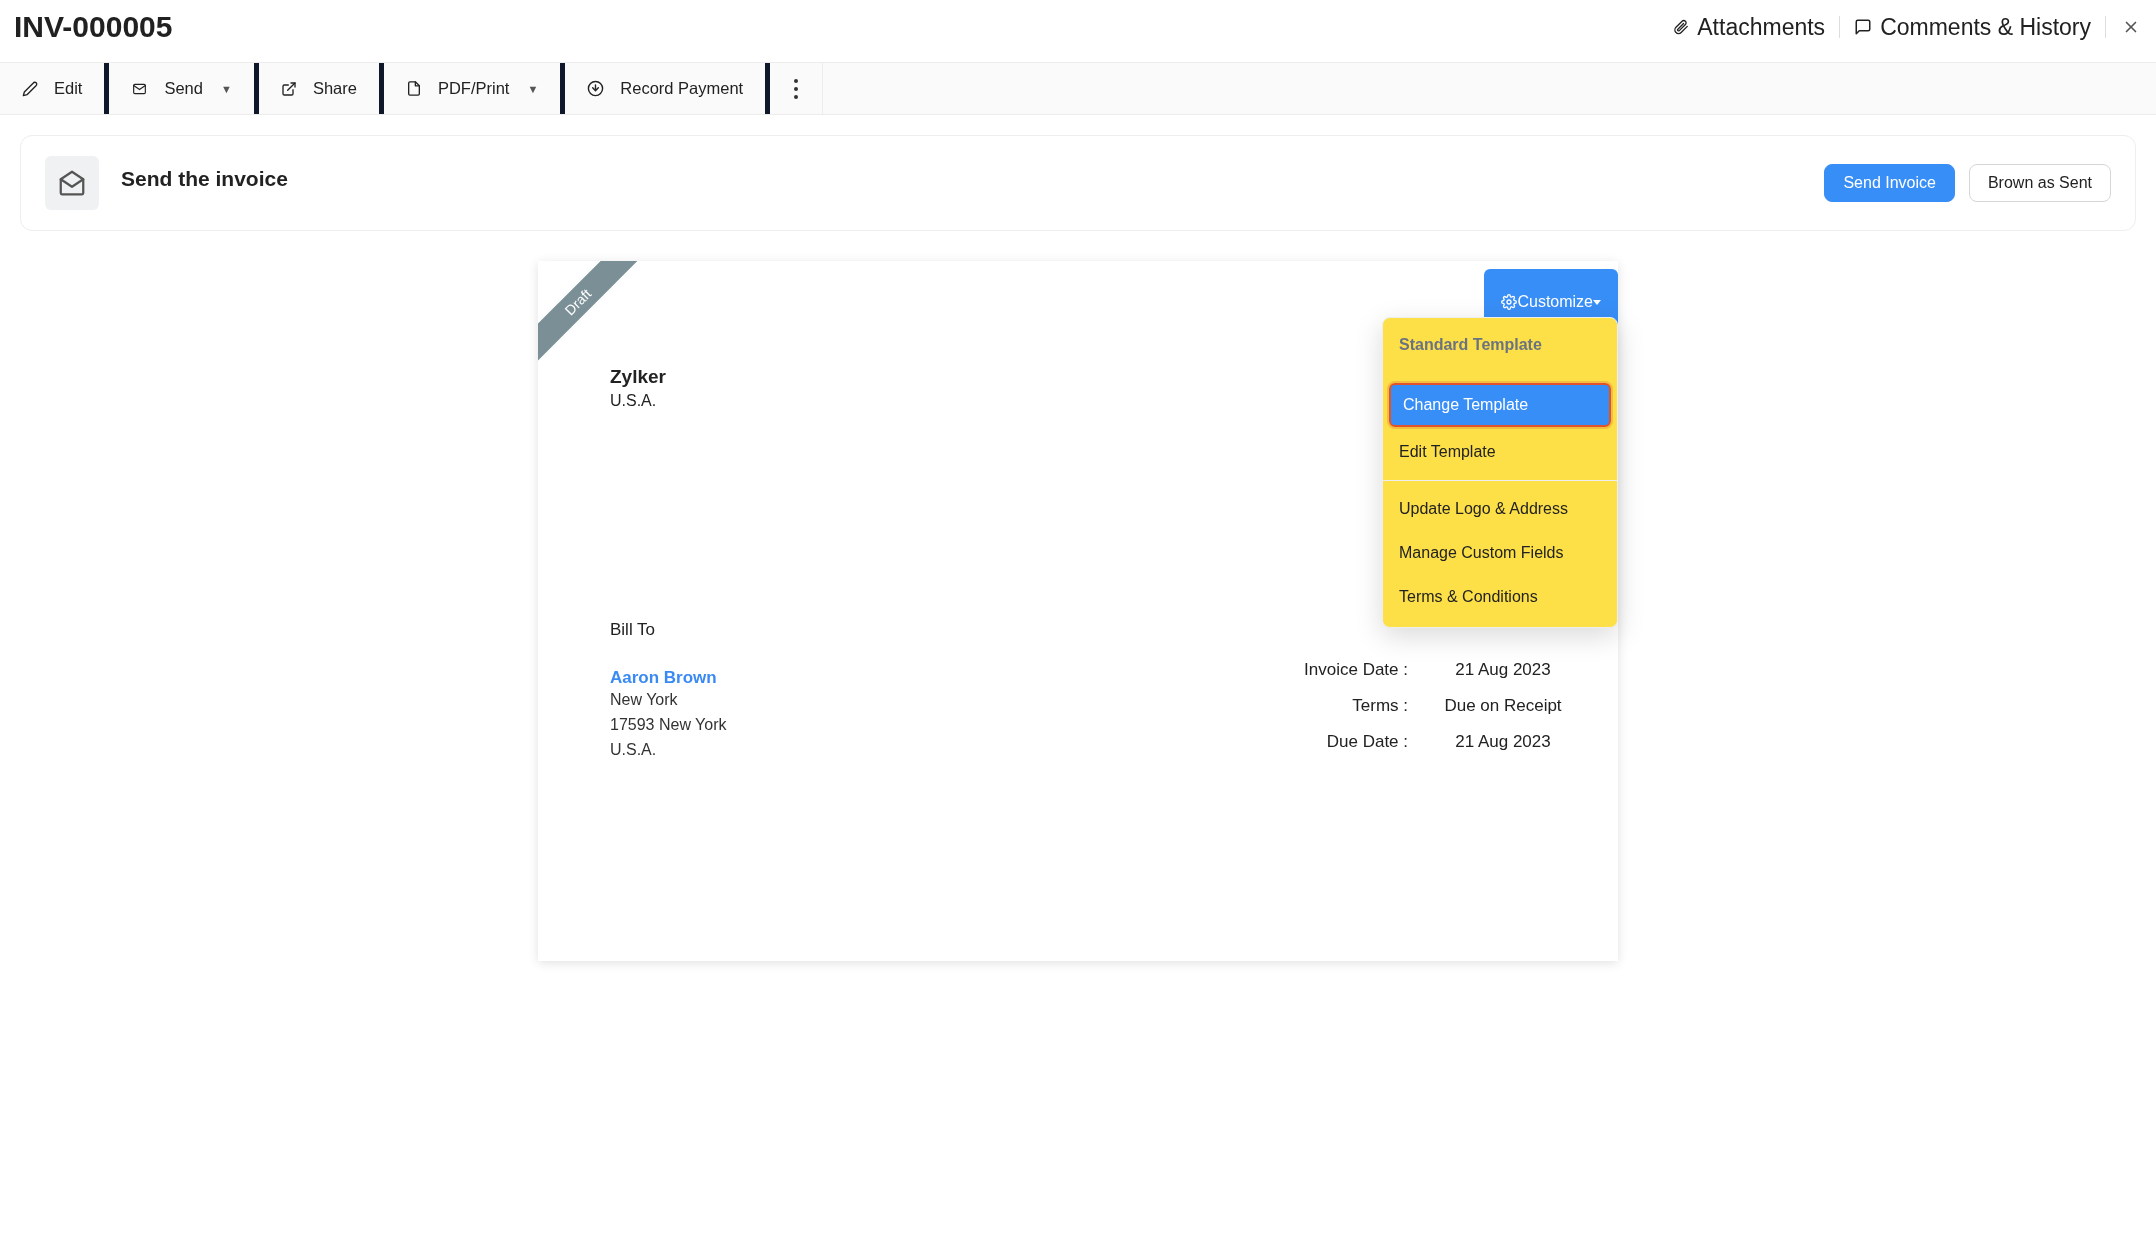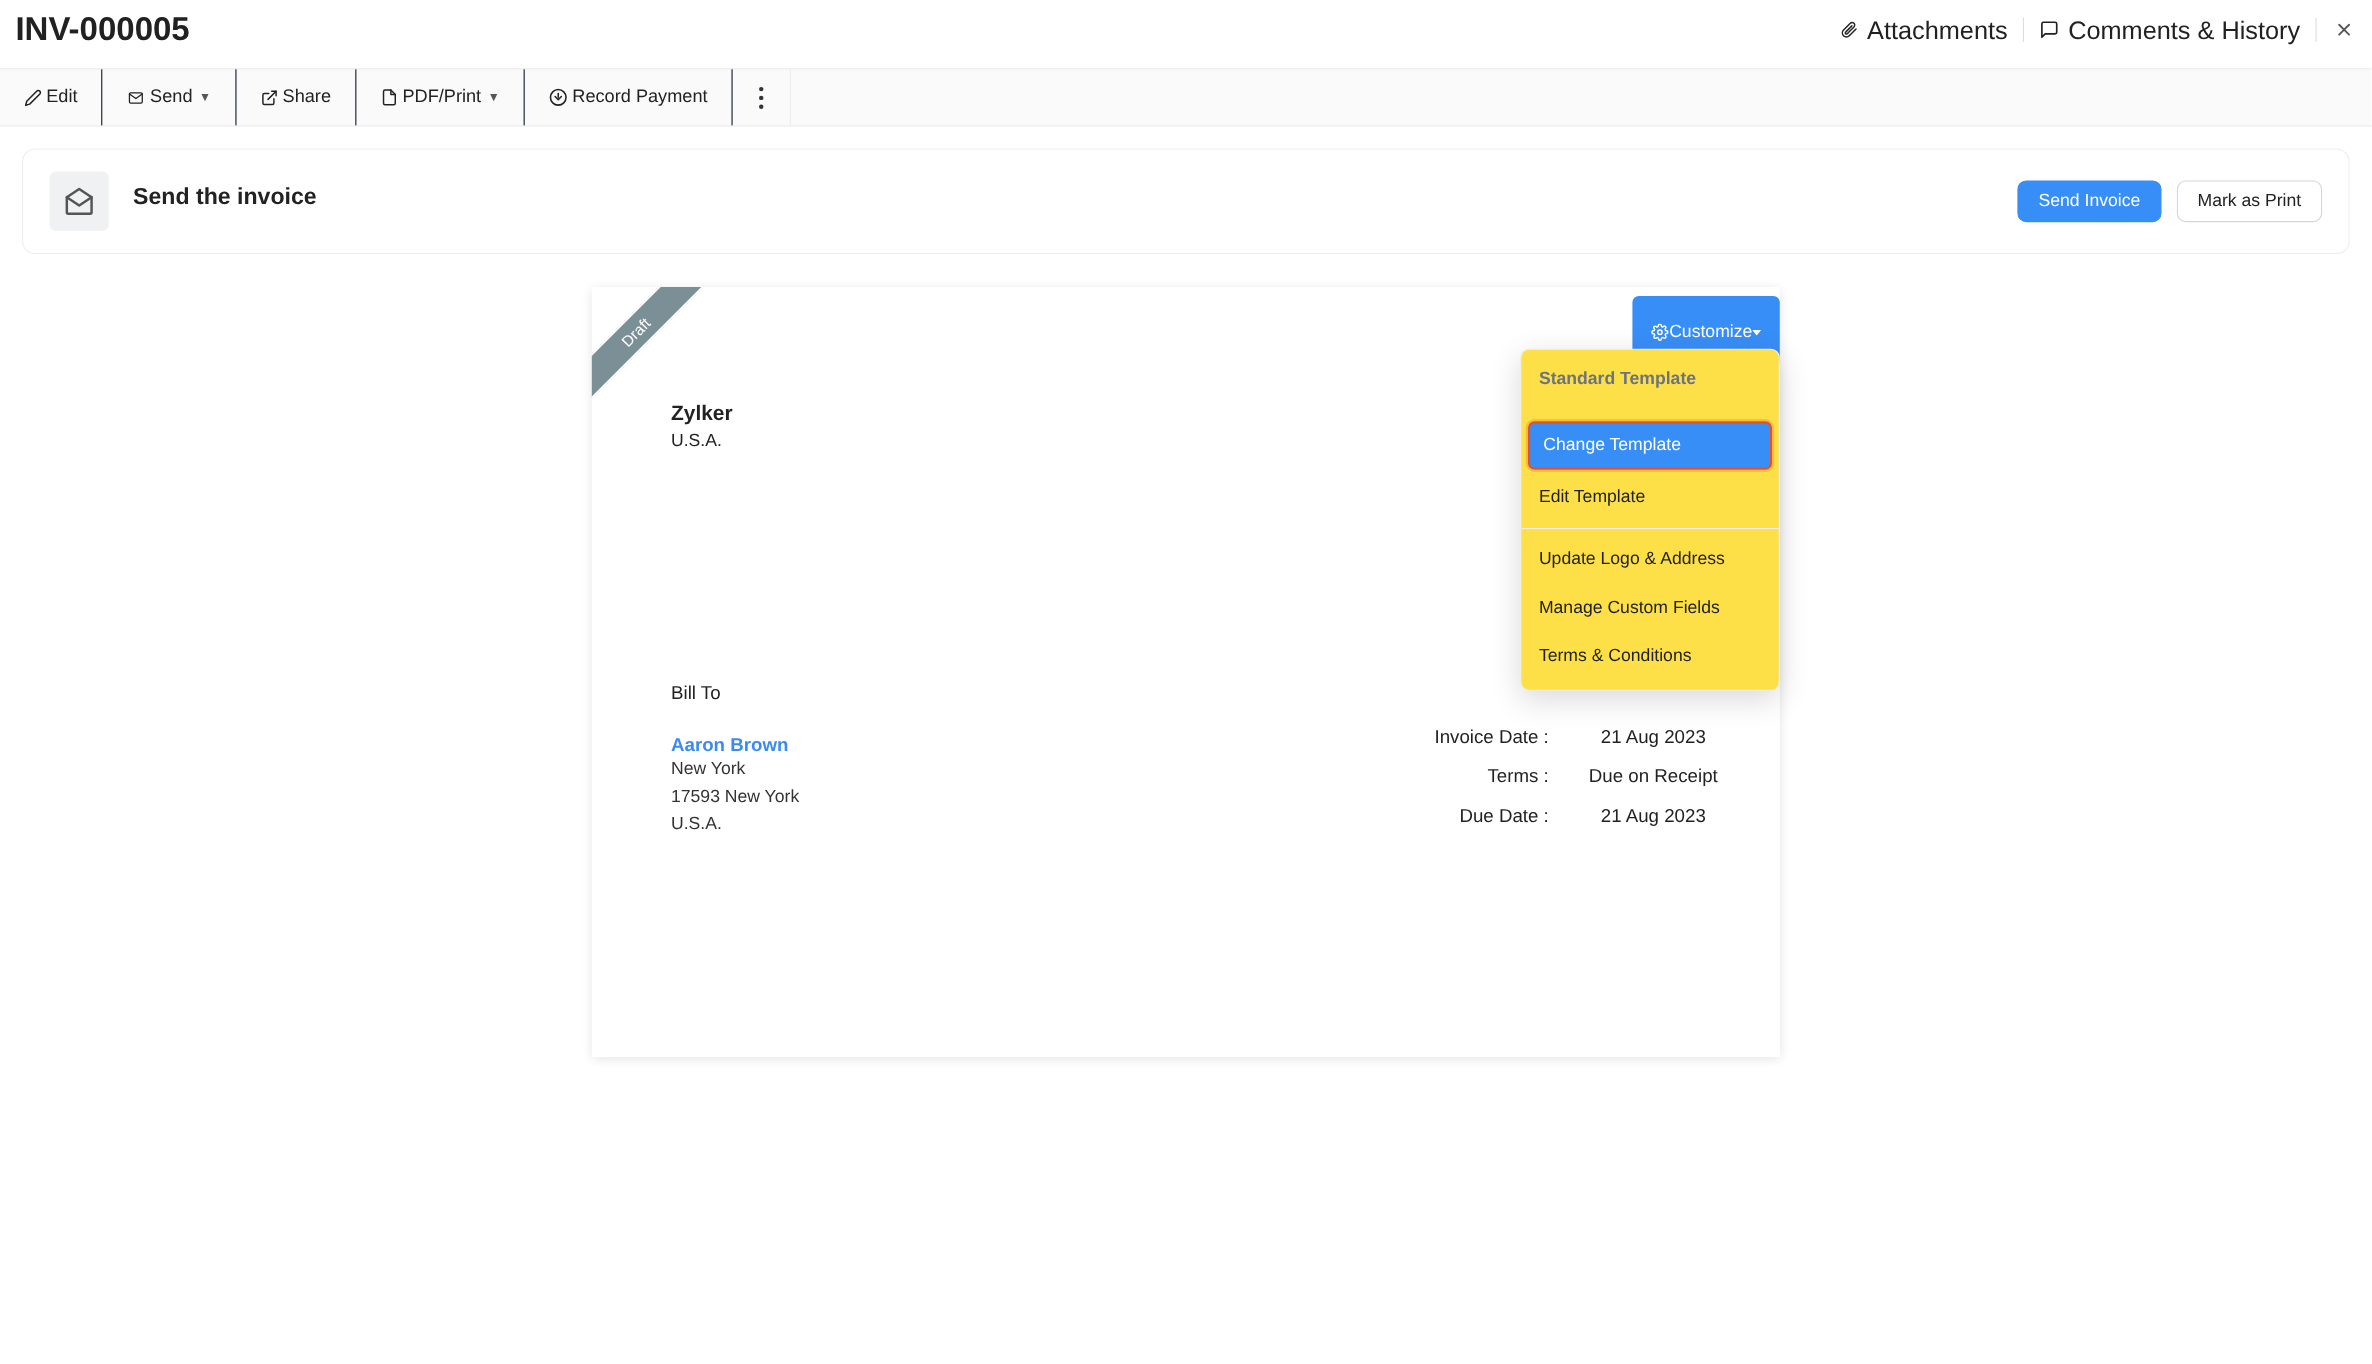--- a/index.html
+++ b/index.html
@@ -47,23 +47,23 @@
     .toolbar {
       border-top: 1px solid #ececec;
       border-bottom: 1px solid #ececec;
       background: #fafafa;
       display: flex;
       align-items: stretch;
     }
     .toolbar-btn {
       display: flex;
       align-items: center;
-      gap: 4px;
+      gap: 16px;
       padding: 16px 22px;
-      border-right: 1px solid #0f172a;
+      border-right: 5px solid #0f172a;
       cursor: pointer;
       font-size: 16.5px;
       color: #222;
       background: transparent;
       justify-content: flex-end;
     }
     .toolbar-btn .caret {
       font-size: 11px;
       color: #555;
       margin-left: 2px;
@@ -342,21 +342,21 @@
       <svg width="30" height="30" viewBox="0 0 24 24" fill="none" stroke="#555" stroke-width="1.8" stroke-linecap="round" stroke-linejoin="round">
         <path d="M3 9l9-6 9 6v11a1 1 0 0 1-1 1H4a1 1 0 0 1-1-1V9z"></path>
         <polyline points="3,9 12,15 21,9"></polyline>
       </svg>
     </div>
     <div class="alert-text">
       <div class="alert-title">Send the invoice</div>
     </div>
     <div class="alert-actions">
       <div class="btn btn-primary">Send Invoice</div>
-      <div class="btn btn-outline">Mark as Print</div>
+      <div class="btn btn-outline">Brown as Sent</div>
     </div>
   </div>
 
   <div class="invoice-wrap">
     <div class="invoice-card">
 
       <div class="ribbon">
         <div class="ribbon-inner">Draft</div>
       </div>
 

